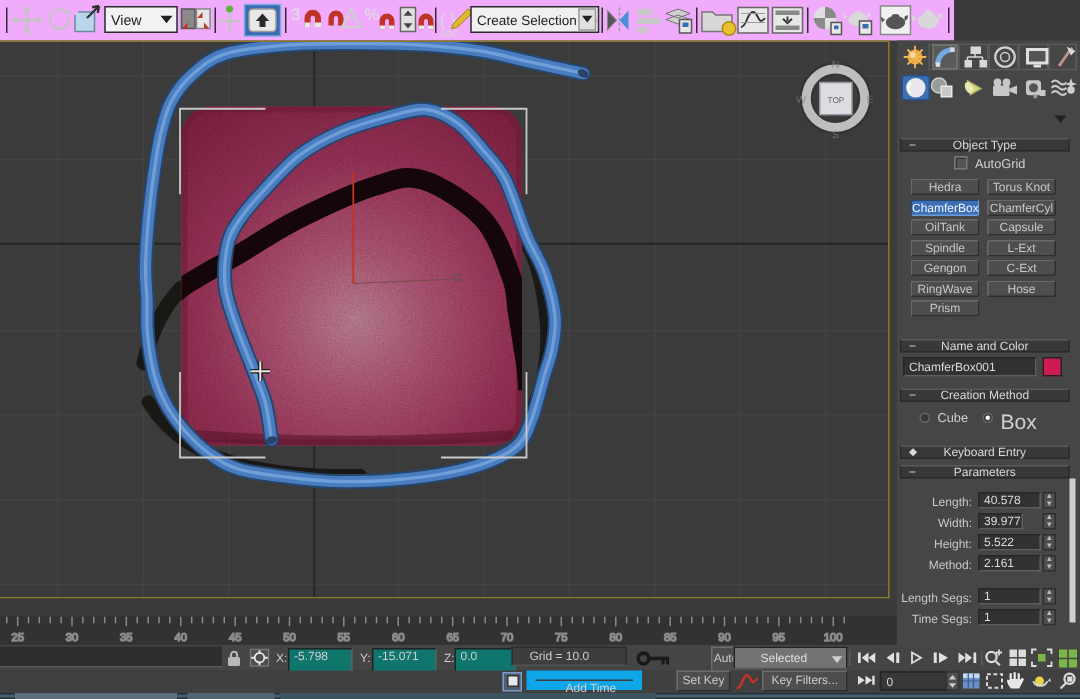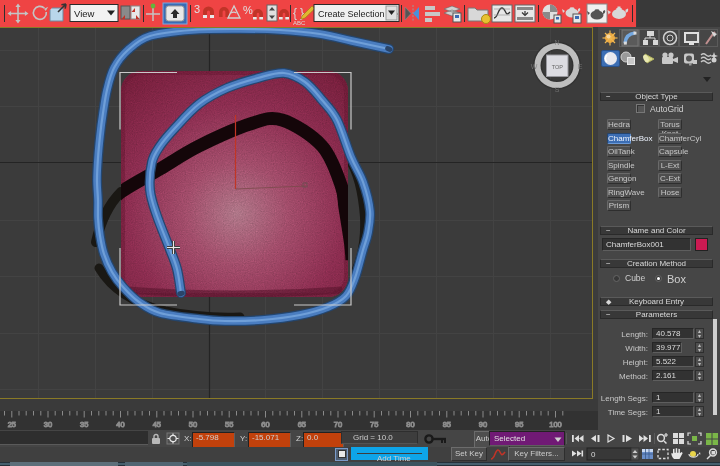--- a/index.html
+++ b/index.html
@@ -1,43 +1,43 @@
 <!DOCTYPE html>
 <html><head>
 <meta charset="utf-8">
 <style>
 * { margin:0; padding:0; box-sizing:border-box; }
 html,body { width:720px; height:466px; overflow:hidden; background:#3d3d3d; font-family:"Liberation Sans", sans-serif; }
 .abs { position:absolute; }
 #stage { position:relative; width:720px; height:466px; }
 
-#toolbar { left:0; top:0; width:636px; height:27px; background:#ef4444; }
+#toolbar { left:0; top:0; width:636px; height:27px; background:#f0abfc; }
 #toolbar .dark { position:absolute; left:637px; top:0; width:83px; height:27px; background:#393939; }
 
 #vp { left:0; top:28px; width:598px; height:370px; background:#3c3c3c; }
 #vpborder-top { left:0; top:27px; width:593px; height:1px; background:#8a7a26; }
 #vpborder-bot { left:0; top:398px; width:594px; height:1px; background:#8a7a26; }
 #vpborder-right { left:592px; top:27px; width:1px; height:372px; background:#8a7a26; }
 #vpgap { left:593px; top:28px; width:5px; height:371px; background:#3c3c3c; }
 
 #rpanel { left:598px; top:27px; width:122px; height:403px; background:#464646; }
 .rollhdr { position:absolute; left:2px; width:113px; height:9px; background:#383838; border:1px solid #2a2a2a; border-top-color:#5a5a5a; color:#d8d8d8; font-size:8px; text-align:center; line-height:8px; }
 .rollhdr .pm { position:absolute; left:5px; top:0px; font-size:8px; }
-.mxbtn { position:absolute; width:24px; height:11px; background:#4e4e4e; border:1px solid #2e2e2e; border-top-color:#6a6a6a; border-left-color:#6a6a6a; color:#c8c8c8; font-size:8px; text-align:center; line-height:9px; border-radius:2px; }
+.mxbtn { position:absolute; width:46px; height:11px; background:#4e4e4e; border:1px solid #2e2e2e; border-top-color:#6a6a6a; border-left-color:#6a6a6a; color:#c8c8c8; font-size:8px; text-align:center; line-height:9px; border-radius:2px; }
 .mxbtn.on { background:#3c6eb4; color:#eef4ff; border-top-color:#25456e; border-left-color:#25456e; border-bottom-color:#6b9ad8; border-right-color:#6b9ad8;text-align:right; }
 .pfield { position:absolute; background:#323232; border:1px solid #262626; border-bottom-color:#5e5e5e; border-right-color:#5e5e5e; color:#dcdcdc; font-size:8px; line-height:9px; padding-left:3px; }
 .plabel { position:absolute; color:#c8c8c8; font-size:8px; text-align:right; }
 .spin { position:absolute; width:9px; height:11px; background:#4e4e4e; border:1px solid #2e2e2e; color:#bbb; font-size:6px; line-height:5px; text-align:center; }
 
 #trackbar { left:0; top:399px; width:598px; height:12px; background:#3a3a3a; }
 #ruler { left:0; top:411px; width:598px; height:19px; background:#333333; }
 #row1 { left:0; top:430px; width:720px; height:17px; background:#454545; }
 #row2 { left:0; top:447px; width:720px; height:15px; background:#404040; }
 #taskbar { left:0; top:462px; width:720px; height:4px; background:#25313a; }
-.sfield { position:absolute; top:2px; height:28px; background:#c2410c; border:1px solid #222; border-bottom-color:#5e5e5e; border-right-color:#5e5e5e; color:#d0d0d0; font-size:8px; line-height:10px; padding-left:3px; }
+.sfield { position:absolute; top:2px; height:28px; background:#0f766e; border:1px solid #222; border-bottom-color:#5e5e5e; border-right-color:#5e5e5e; color:#d0d0d0; font-size:8px; line-height:10px; padding-left:3px; }
 .btn2 { position:absolute; background:#4e4e4e; border:1px solid #2e2e2e; border-top-color:#6c6c6c; border-left-color:#6c6c6c; color:#cccccc; font-size:8px; text-align:center; }
 </style>
 </head>
 <body>
 <div id="stage">
 
   <div id="toolbar" class="abs">
     <div class="dark"></div>
     <svg class="abs" style="left:0;top:0" width="720" height="27" viewBox="0 0 720 27">
       <g stroke="#2e2e2e" stroke-width="1">
@@ -367,21 +367,21 @@
 
     <div class="rollhdr" style="top:199px"><span class="pm">−</span>Name and Color</div>
     <div class="pfield" style="left:4px;top:211px;width:89px;height:13px;line-height:11px">ChamferBox001</div>
     <div class="abs" style="left:97px;top:211px;width:13px;height:13px;background:#cc1a52;border:1px solid #222"></div>
 
     <div class="rollhdr" style="top:232px"><span class="pm">−</span>Creation Method</div>
     <div class="abs" style="left:15px;top:248px;width:7px;height:7px;border-radius:50%;background:#383838;border:1px solid #666"></div>
     <div class="abs" style="left:27px;top:246px;color:#d0d0d0;font-size:8.5px">Cube</div>
     <div class="abs" style="left:57px;top:248px;width:7px;height:7px;border-radius:50%;background:#383838;border:1px solid #666"></div>
     <div class="abs" style="left:59px;top:250px;width:3px;height:3px;border-radius:50%;background:#fff"></div>
-    <div class="abs" style="left:69px;top:246px;color:#d0d0d0;font-size:11px">Box</div>
+    <div class="abs" style="left:69px;top:246px;color:#d0d0d0;font-size:14px">Box</div>
 
     <div class="rollhdr" style="top:270px"><span class="pm" style="font-size:7px">◆</span>Keyboard Entry</div>
 
     <div class="rollhdr" style="top:283px"><span class="pm">−</span>Parameters</div>
     <div class="plabel" style="left:0;top:303px;width:50px">Length:</div>
     <div class="pfield" style="left:54px;top:301px;width:42px;height:11px">40.578</div>
     <div class="spin" style="left:97px;top:301px">▴<br>▾</div>
     <div class="plabel" style="left:0;top:317px;width:50px">Width:</div>
     <div class="pfield" style="left:54px;top:315px;width:30px;height:11px">39.977</div>
     <div class="spin" style="left:97px;top:315px">▴<br>▾</div>
@@ -522,21 +522,21 @@
     <div class="abs" style="left:296px;top:4px;color:#cfcfcf;font-size:8px">Z:</div>
     <div class="sfield" style="left:303px;width:41px">0.0</div>
     <div class="abs" style="left:341px;top:1px;width:77px;height:13px;background:#3d3d3d;border:1px solid #2e2e2e;border-bottom-color:#545454;color:#cccccc;font-size:8px;line-height:12px;padding-left:11px">Grid = 10.0</div>
     <svg class="abs" style="left:424px;top:4px" width="24" height="10" viewBox="0 0 24 10">
       <circle cx="5" cy="5" r="3.6" fill="none" stroke="#1a1a1a" stroke-width="2.4"></circle>
       <rect x="8" y="3.8" width="14" height="2.4" fill="#1a1a1a"></rect>
       <rect x="17" y="6" width="2" height="3" fill="#1a1a1a"></rect>
         <rect x="20" y="6" width="2" height="3" fill="#1a1a1a"></rect>
     </svg>
     <div class="btn2" style="left:474px;top:1px;width:36px;height:30px;line-height:13px">Auto Key</div>
-    <div class="abs" style="left:489px;top:1px;width:76px;height:15px;background:#701a75;border:1px solid #222;border-bottom-color:#5e5e5e;color:#e0e0e0;font-size:8px;line-height:13px;padding-left:4px">Selected</div>
+    <div class="abs" style="left:489px;top:1px;width:76px;height:15px;background:#737373;border:1px solid #222;border-bottom-color:#5e5e5e;color:#e0e0e0;font-size:8px;line-height:13px;padding-left:17px">Selected</div>
     <svg class="abs" style="left:554px;top:7px" width="8" height="6">
         <path d="M 0.5 0.5 L 7.5 0.5 L 4 5 Z" fill="#cfcfcf"></path>
       </svg>
   </div>
   <div id="row2" class="abs">
     <div class="abs" style="left:335px;top:1px;width:13px;height:13px;background:#4e5e72;border:1px solid #7a9ac8"></div>
     <div class="abs" style="left:338px;top:3px;width:8px;height:8px;background:#e8e8e8;border:1px solid #333"></div>
     <div class="abs" style="left:351px;top:0;width:77px;height:13px;background:#3d3d3d;border:6px solid #0ea5e9;color:#d0d0d0;font-size:8px;line-height:12px;padding-left:20px">Add Time Tag</div>
     <div class="btn2" style="left:451px;top:0;width:36px;height:14px;line-height:12px">Set Key</div>
     <svg class="abs" style="left:490px;top:1px" width="16" height="13" viewBox="0 0 16 13">

